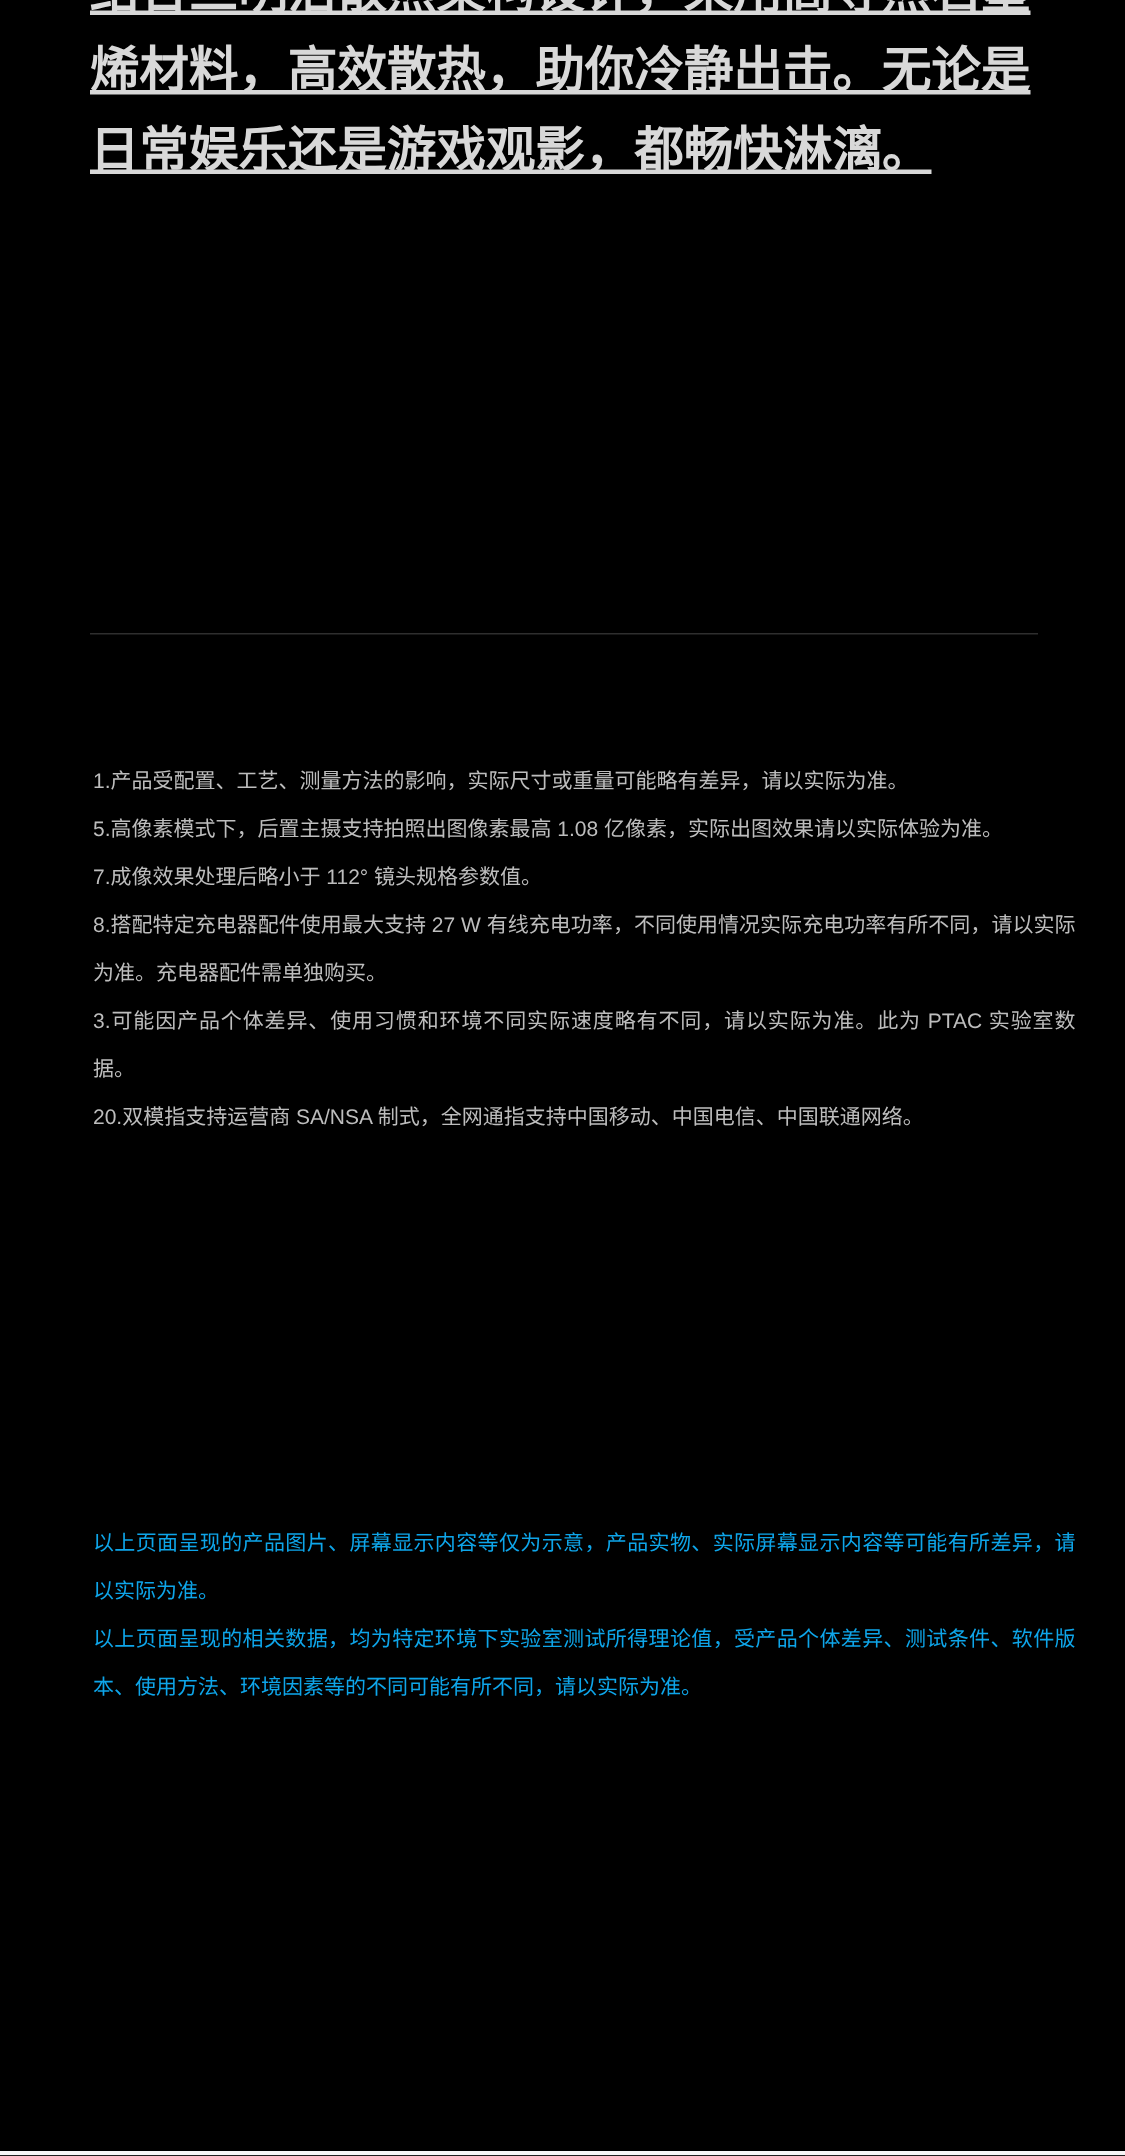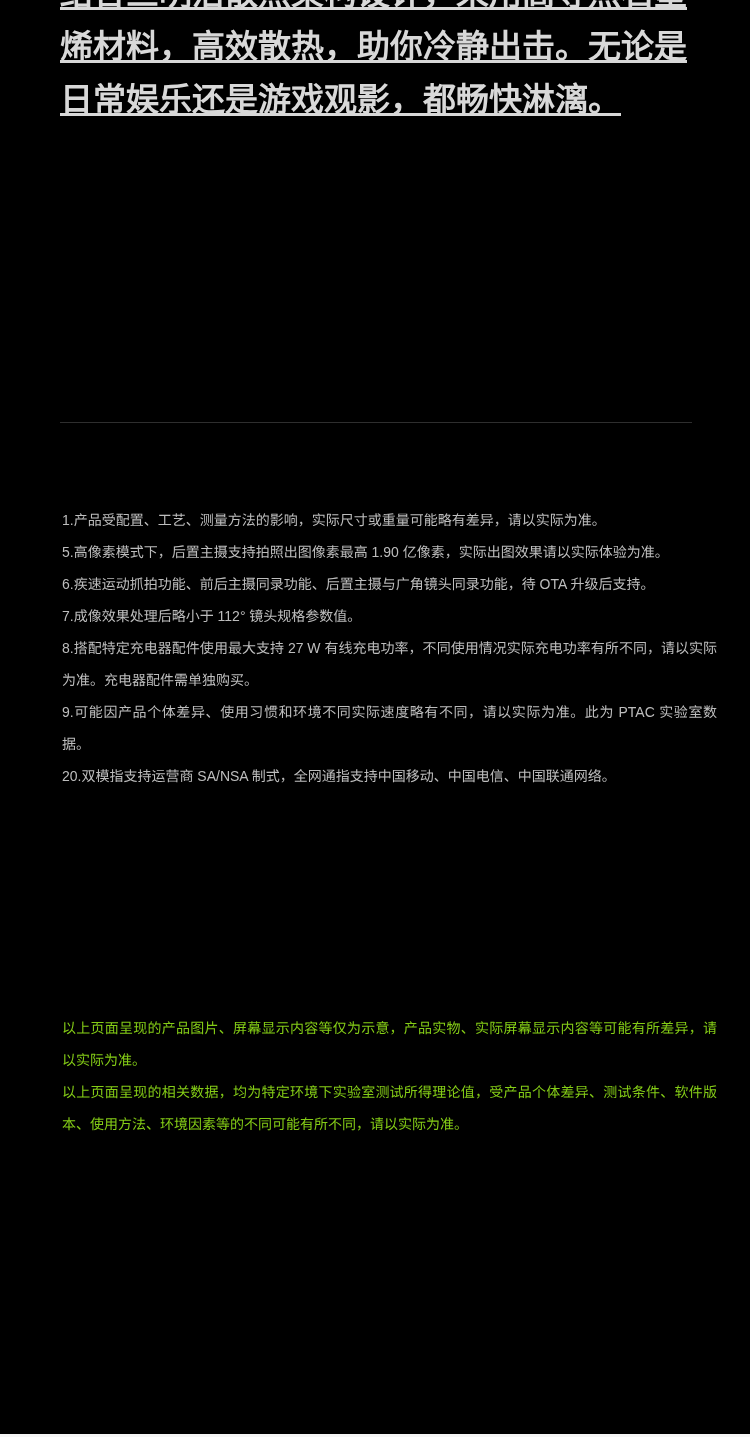--- a/index.html
+++ b/index.html
@@ -60,21 +60,21 @@
   }
   
   .disclaimers {
     position: absolute;
     left: 62px;
     top: 1012px;
     width: 655px;
     font-size: 14px;
     line-height: 32px;
     font-weight: 500;
-    color: #84cc16;
+    color: #0ea5e9;
   }
   
   .bottom-strip {
     position: absolute;
     left: 0;
     bottom: 0;
     width: 750px;
     height: 3px;
     background: #f6f6f6;
   }
@@ -87,25 +87,24 @@
   <div class="hero">
     <div class="hero-line">结合三明治散热架构设计，采用高导热石墨</div>
     <div class="hero-line">烯材料，高效散热，助你冷静出击。无论是</div>
     <div class="hero-line">日常娱乐还是游戏观影，都畅快淋漓。</div>
   </div>
 
   <div class="divider"></div>
 
   <div class="notes">
     <p>1.产品受配置、工艺、测量方法的影响，实际尺寸或重量可能略有差异，请以实际为准。</p>
-    <p>5.高像素模式下，后置主摄支持拍照出图像素最高 1.90 亿像素，实际出图效果请以实际体验为准。</p>
-    <p>6.疾速运动抓拍功能、前后主摄同录功能、后置主摄与广角镜头同录功能，待 OTA 升级后支持。</p>
+    <p>5.高像素模式下，后置主摄支持拍照出图像素最高 1.08 亿像素，实际出图效果请以实际体验为准。</p>
     <p>7.成像效果处理后略小于 112° 镜头规格参数值。</p>
     <p>8.搭配特定充电器配件使用最大支持 27 W 有线充电功率，不同使用情况实际充电功率有所不同，请以实际为准。充电器配件需单独购买。</p>
-    <p>9.可能因产品个体差异、使用习惯和环境不同实际速度略有不同，请以实际为准。此为 PTAC 实验室数据。</p>
+    <p>3.可能因产品个体差异、使用习惯和环境不同实际速度略有不同，请以实际为准。此为 PTAC 实验室数据。</p>
     <p>20.双模指支持运营商 SA/NSA 制式，全网通指支持中国移动、中国电信、中国联通网络。</p>
   </div>
 
   <div class="disclaimers">
     <p>以上页面呈现的产品图片、屏幕显示内容等仅为示意，产品实物、实际屏幕显示内容等可能有所差异，请以实际为准。</p>
     <p>以上页面呈现的相关数据，均为特定环境下实验室测试所得理论值，受产品个体差异、测试条件、软件版本、使用方法、环境因素等的不同可能有所不同，请以实际为准。</p>
   </div>
 
   <div class="bottom-strip"></div>
 

